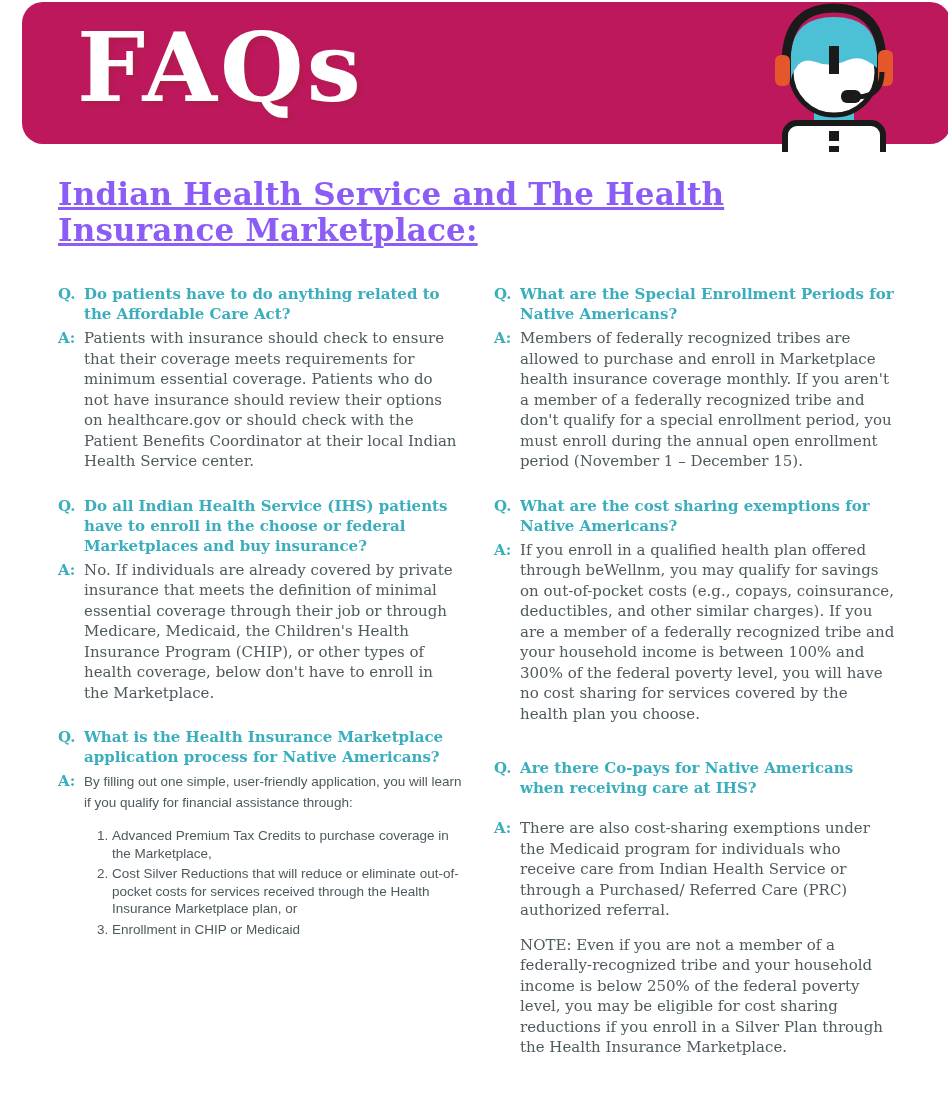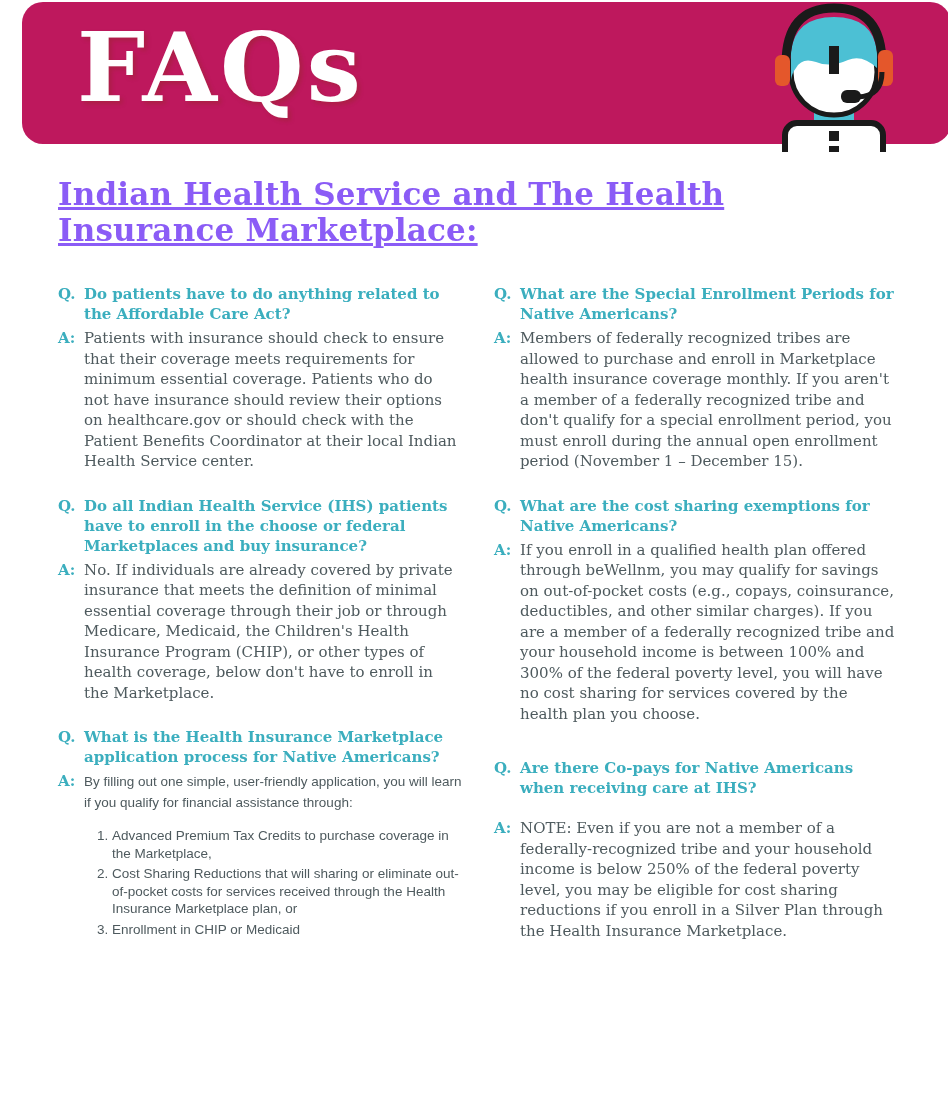--- a/index.html
+++ b/index.html
@@ -156,21 +156,21 @@
           <div class="qrow">
             <span class="marker">Q.</span>
             <div class="qtext">What is the Health Insurance Marketplace application process for Native Americans?</div>
           </div>
           <div class="arow">
             <span class="amarker">A:</span>
             <div class="ablocks">
               <p class="sans">By filling out one simple, user-friendly application, you will learn if you qualify for financial assistance through:</p>
               <ol>
                 <li>Advanced Premium Tax Credits to purchase coverage in the Marketplace,</li>
-                <li>Cost Sharing Reductions that will sharing or eliminate out-of-pocket costs for services received through the Health Insurance Marketplace plan, or</li>
+                <li>Cost Silver Reductions that will reduce or eliminate out-of-pocket costs for services received through the Health Insurance Marketplace plan, or</li>
                 <li>Enrollment in CHIP or Medicaid</li>
               </ol>
             </div>
           </div>
         </div>
       </div>
     <div class="col" id="col-right">
         <div class="qa">
           <div class="qrow">
             <span class="marker">Q.</span>
@@ -196,19 +196,20 @@
           </div>
         </div>
         <div class="qa gap-top gap-q">
           <div class="qrow">
             <span class="marker">Q.</span>
             <div class="qtext">Are there Co-pays for Native Americans when receiving care at IHS?</div>
           </div>
           <div class="arow">
             <span class="amarker">A:</span>
             <div class="ablocks">
+              <p>There are also cost-sharing exemptions under the Medicaid program for individuals who receive care from Indian Health Service or through a Purchased/ Referred Care (PRC) authorized referral.</p>
               <p>NOTE: Even if you are not a member of a federally-recognized tribe and your household income is below 250% of the federal poverty level, you may be eligible for cost sharing reductions if you enroll in a Silver Plan through the Health Insurance Marketplace.</p>
             </div>
           </div>
         </div>
       </div>
   </div>
 </div>
 
 </body></html>

